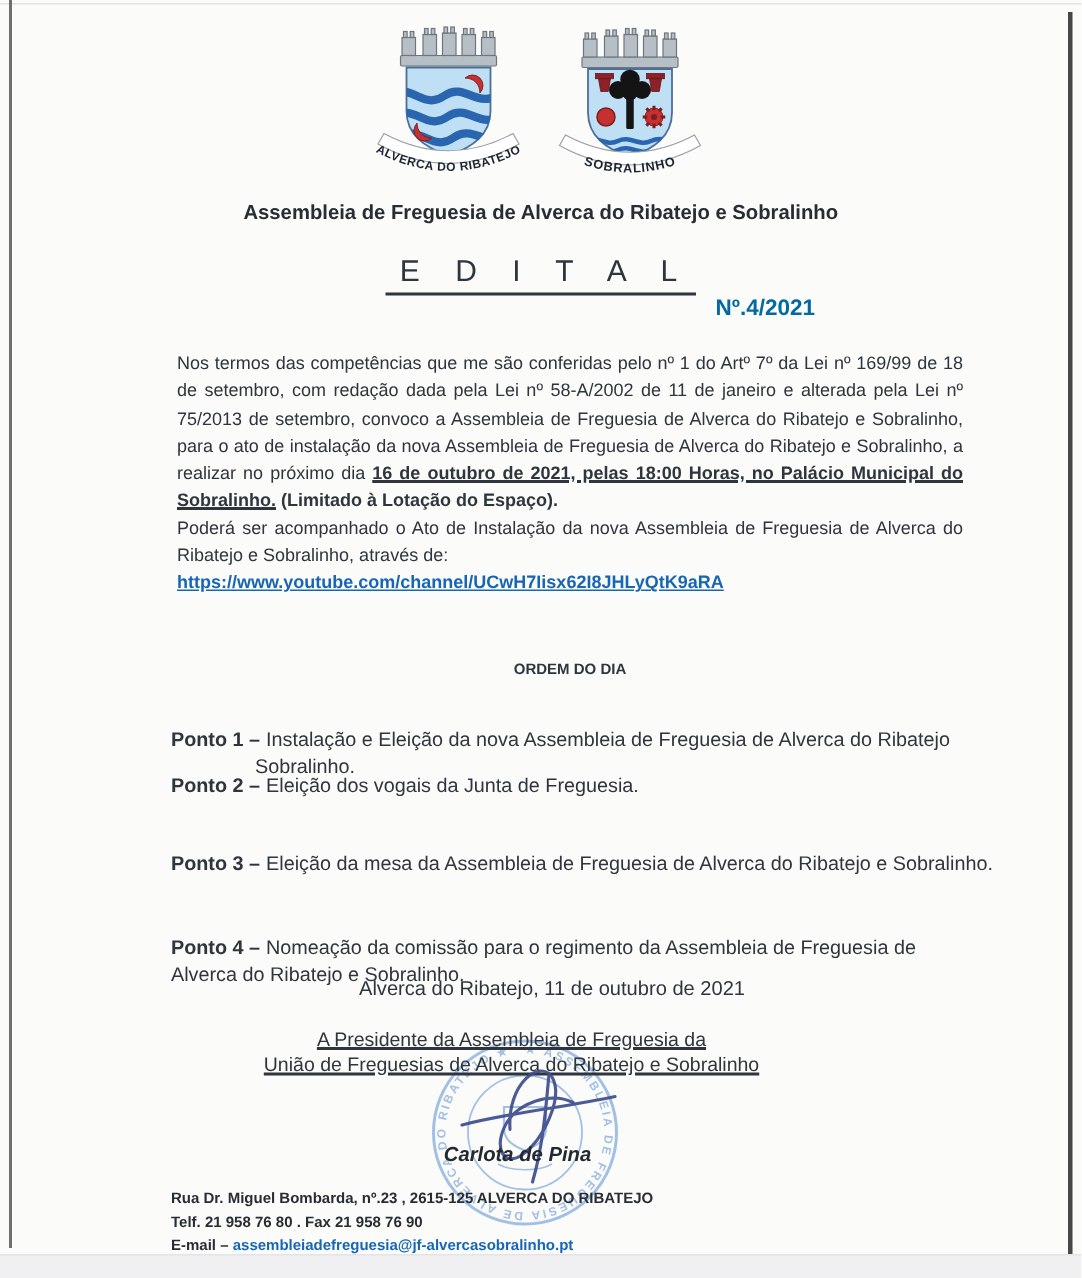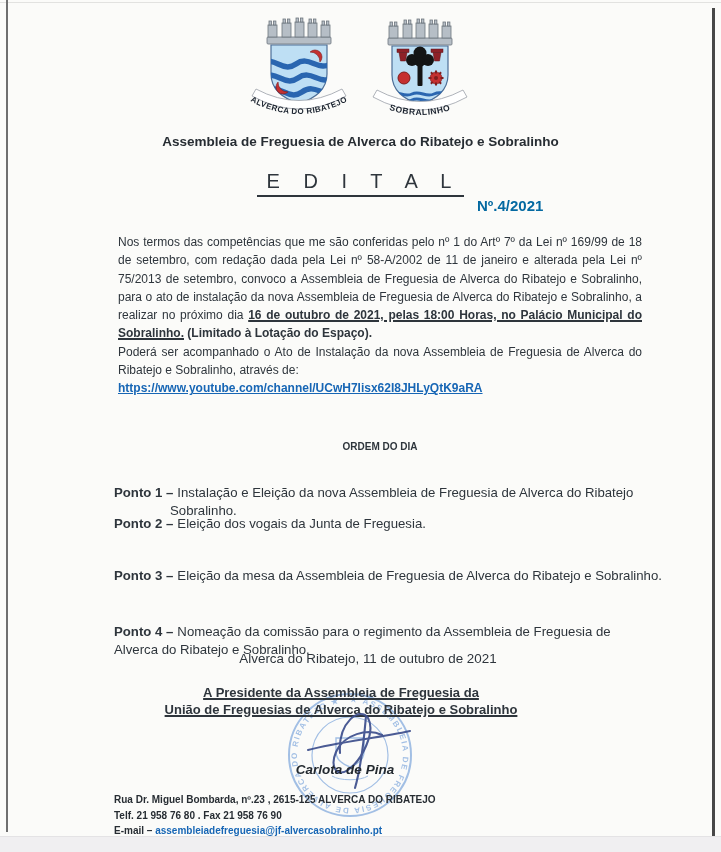--- a/index.html
+++ b/index.html
@@ -38,21 +38,21 @@
   .ponto b{margin-right:4px;}
   .hang{padding-left:56px;text-indent:-56px;}
   .ponto-1{top:484px;}
   .ponto-2{top:515px;}
   .ponto-3{top:552px;margin-top:15px;}
   .ponto-4{top:623px;}
 
   .date-line{position:absolute;left:118px;top:651px;width:500px;text-align:center;font-size:13.4px;}
 
   .sig-heading{position:absolute;left:0;top:684px;width:682px;text-align:center;
-    font-size:13px;font-weight:bold;line-height:17px;z-index:3;}
+    font-size:13px;font-weight:normal;line-height:17px;z-index:3;}
   .sig-heading div{text-decoration:underline;text-decoration-thickness:1.5px;}
 
   .stamp{position:absolute;left:270px;top:686px;z-index:1;opacity:0.55;}
   .sig-strokes{position:absolute;left:278px;top:698px;z-index:4;}
   .signer{position:absolute;left:245px;top:762px;width:200px;text-align:center;
     font-size:13.5px;font-weight:bold;font-style:italic;color:#23292f;z-index:5;}
 
   .footer{position:absolute;left:114px;top:792px;font-size:10px;font-weight:bold;
     line-height:15.5px;color:#272d33;z-index:5;}
   .email-link{color:#1766b5;text-decoration:none;cursor:pointer;font-weight:bold;}

